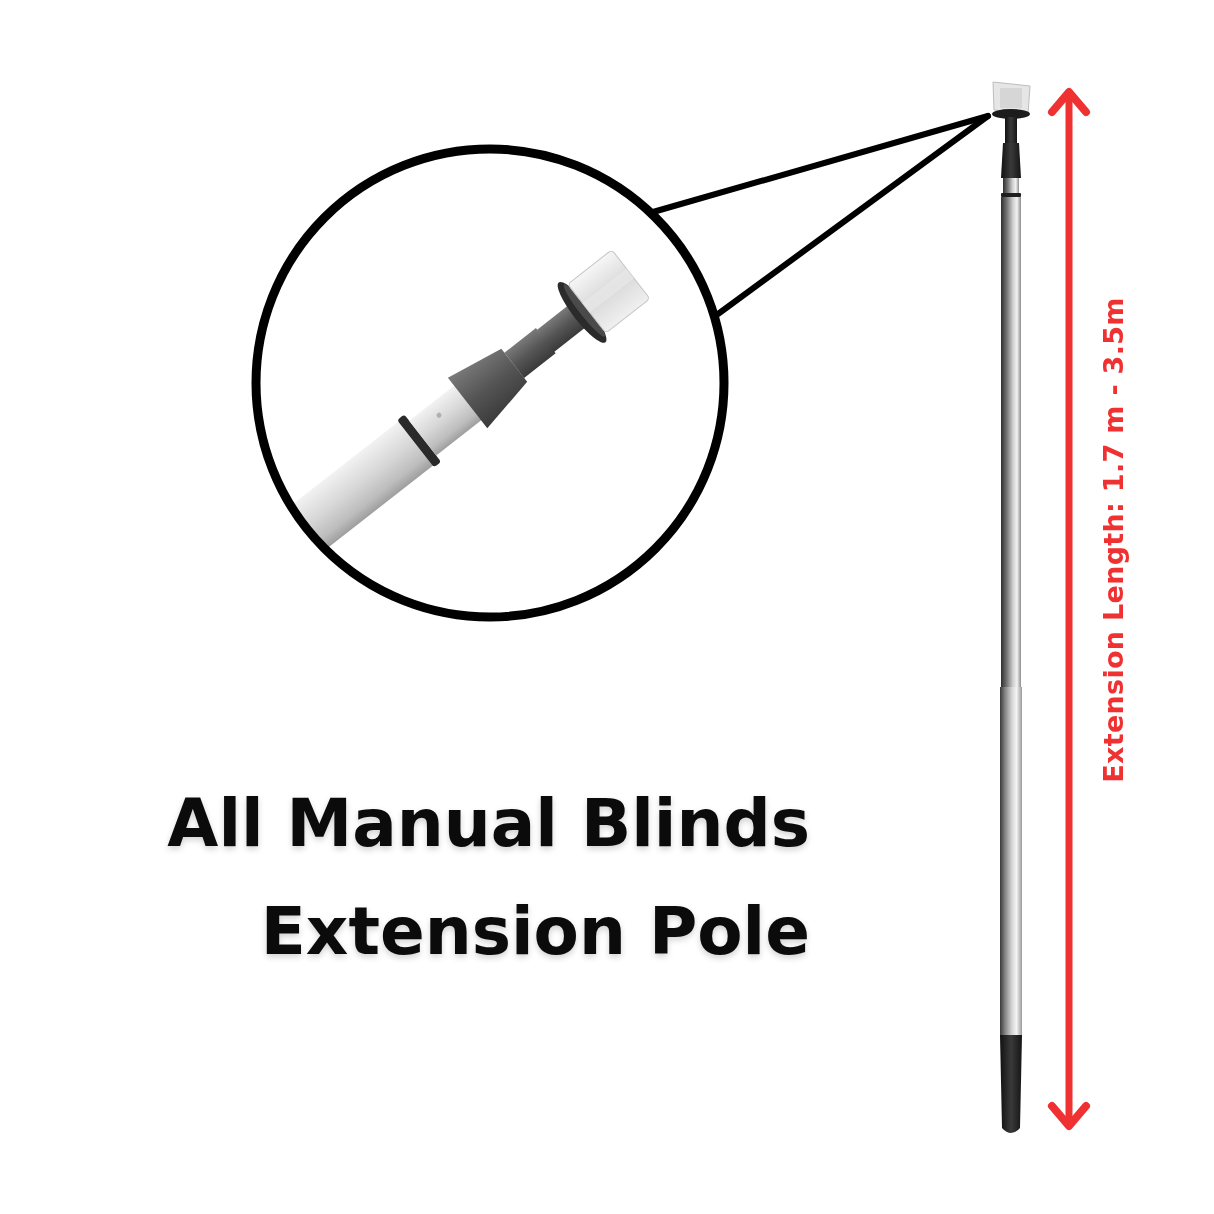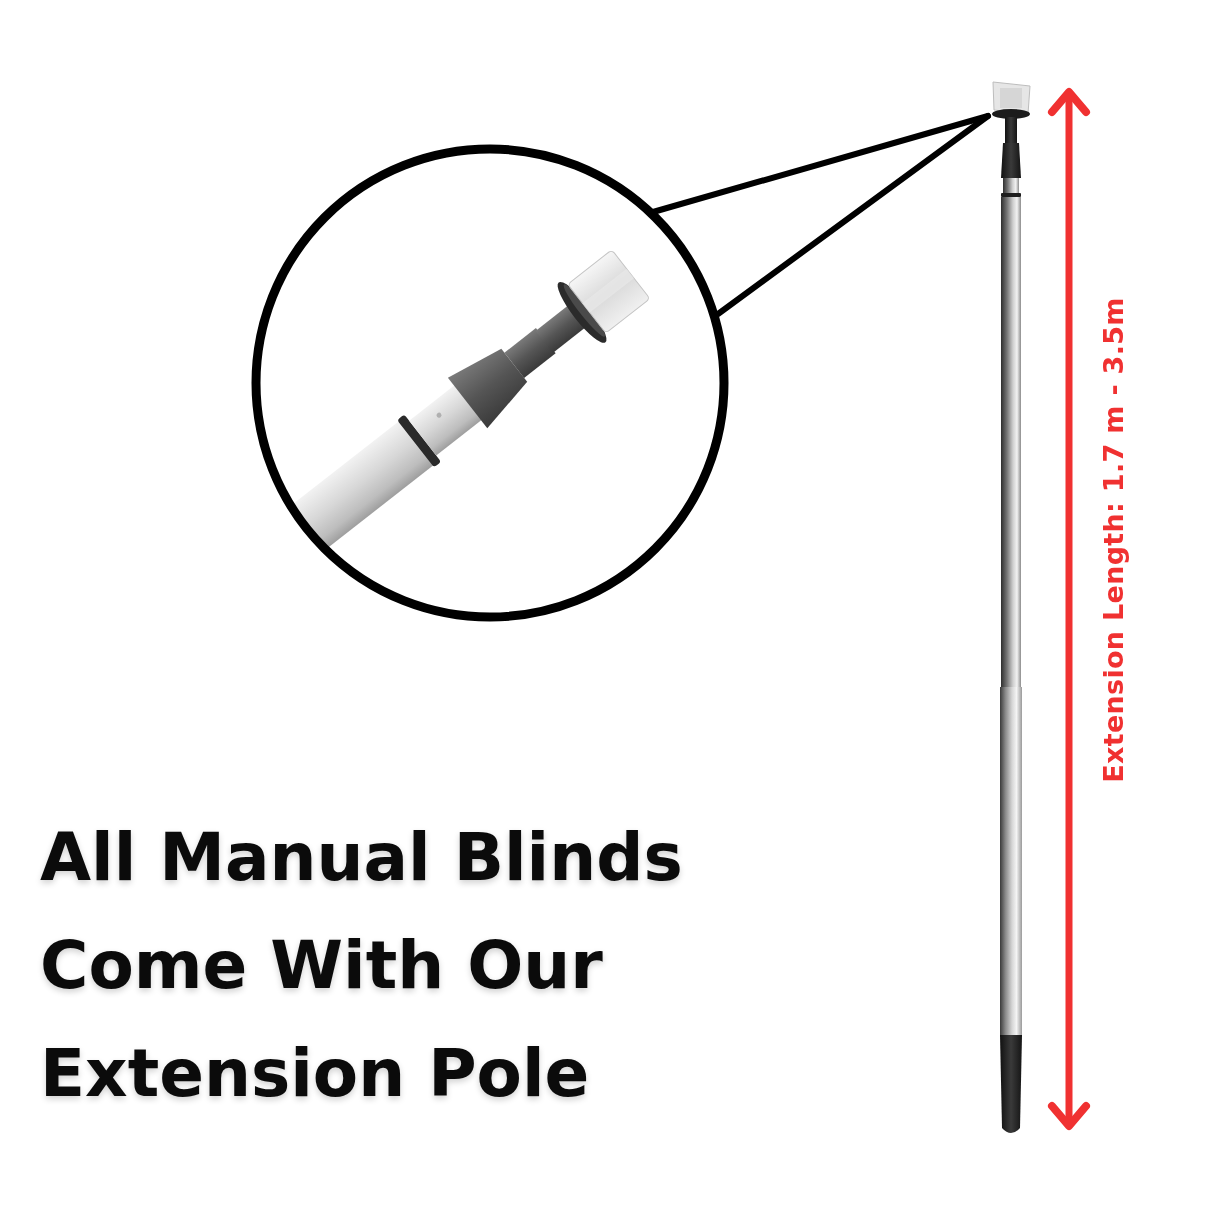--- a/index.html
+++ b/index.html
@@ -16,23 +16,23 @@
     }
     .canvas {
       position: absolute;
       left: 0; top: 0;
       width: 1214px;
       height: 1214px;
     }
     .caption {
       position: absolute;
       left: 40px;
-      top: 804px;
+      top: 770px;
       width: 770px;
-      text-align: left;
+      text-align: right;
       color: #0b0b0b;
       font-family: "DejaVu Sans", sans-serif;
       font-weight: bold;
       font-size: 66px;
       line-height: 108px;
       letter-spacing: 0px;
       text-shadow: 0 3px 6px rgba(0,0,0,0.18);
     }
     .caption-line {
       display: block;
@@ -155,17 +155,16 @@
       <polyline points="1052,1106 1069,1126 1086,1106" fill="none" stroke="#f03131" stroke-width="8" stroke-linecap="round" stroke-linejoin="round"></polyline>
     </g>
   </svg>
 
   
   <div class="dim-label">Extension Length: 1.7 m - 3.5m</div>
 
   
   <div class="caption">
     <span class="caption-line">All Manual Blinds</span>
-    <span class="caption-line">Come With Our</span>
     <span class="caption-line">Extension Pole</span>
   </div>
 
 </div>
 
 </body></html>

